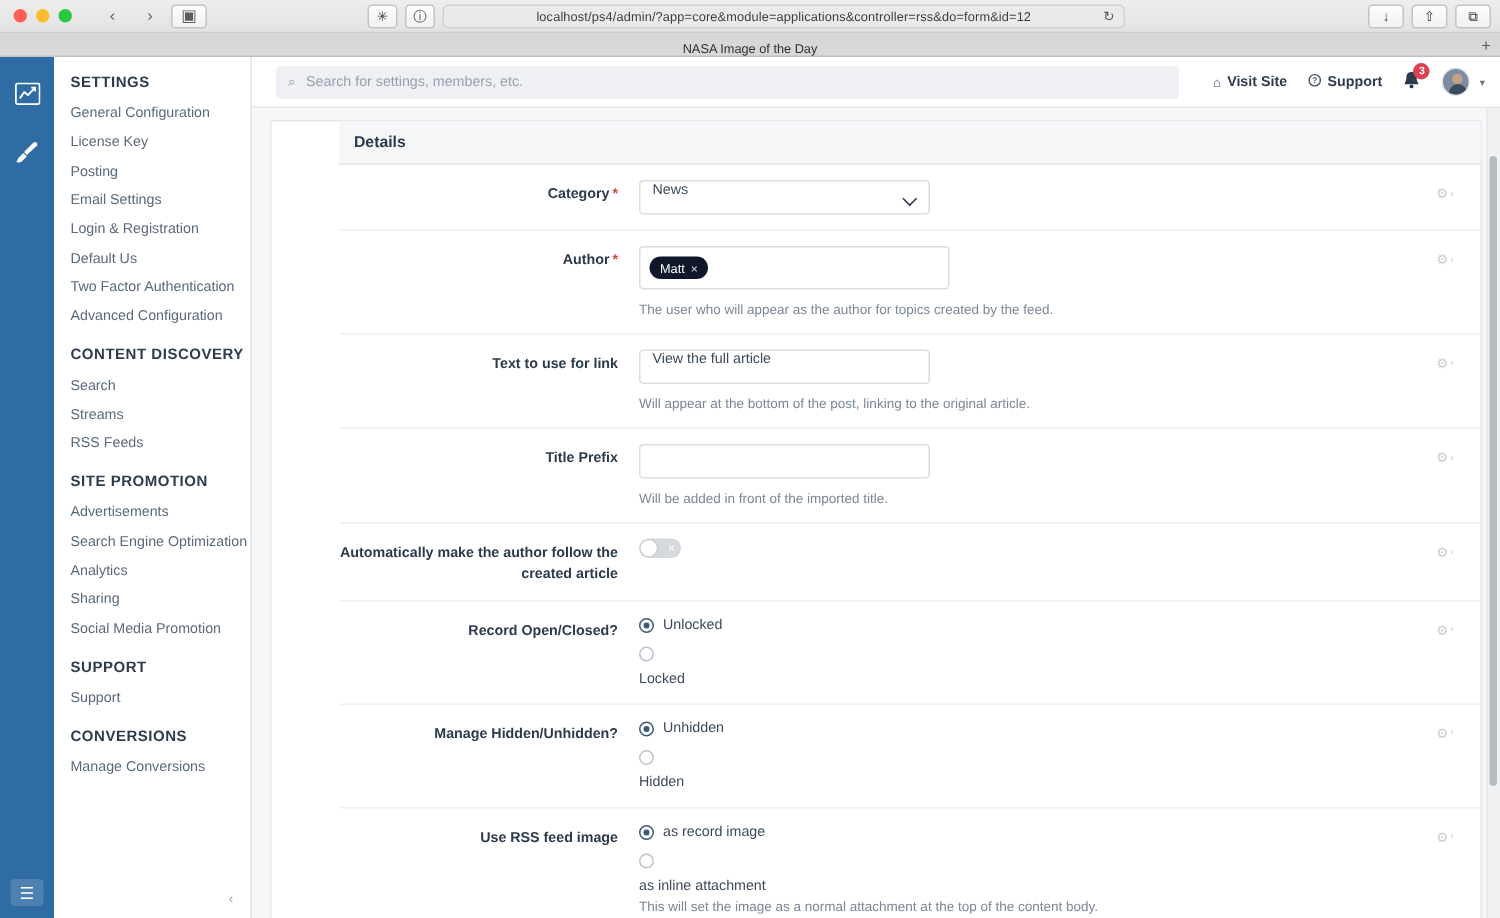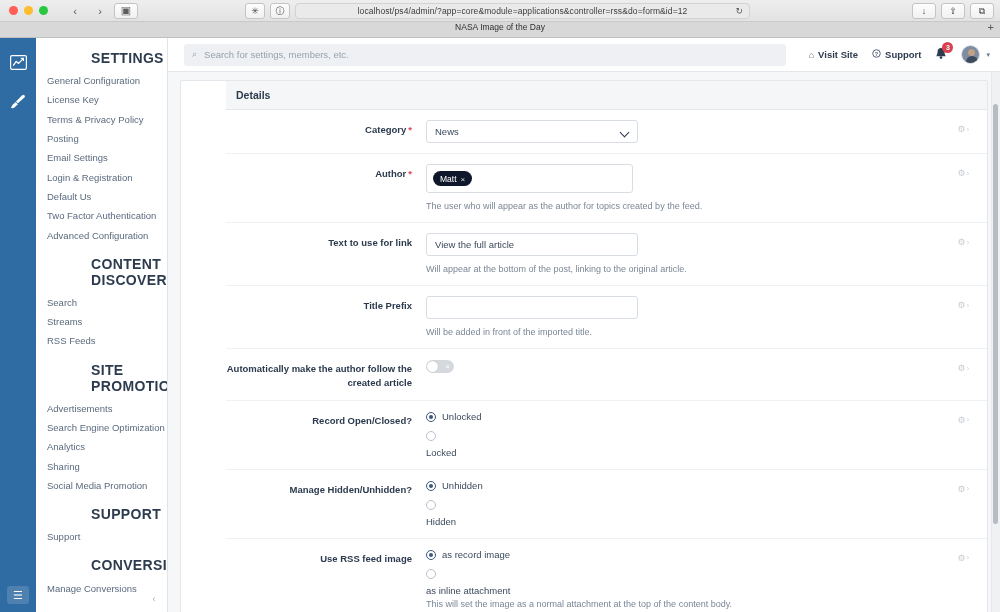--- a/index.html
+++ b/index.html
@@ -66,21 +66,21 @@
     border: 1px solid #c4c4c4; border-radius: 3px;
     display: flex; align-items: center; justify-content: center;
     font-size: 9px; color: #3a3a3a;
   }
 
   
   #tab-strip {
     width: 1000px; height: 16px;
     background: #d8d8d8;
     border-bottom: 1px solid #c0c0c0;
-    display: flex; align-items: flex-start; justify-content: center;
+    display: flex; align-items: flex-end; justify-content: center;
     position: relative;
   }
   #tab-title { font-size: 8.5px; color: #2f2f2f; }
   #new-tab { position: absolute; right: 6px; font-size: 11px; color: #5a5a5a; line-height: 1; }
 
   
   #app { display: flex; width: 1000px; height: 574px; }
 
   
   #rail {
@@ -102,22 +102,22 @@
   }
 
   
   #sidebar {
     width: 132px; background: #ffffff;
     border-right: 1px solid #e1e4e8;
     padding: 12px 0 0 0; flex: none;
     position: relative; overflow: hidden;
   }
   .nav-group-title {
-    font-size: 14px; font-weight: bold; color: #2d3b4e;
-    letter-spacing: .35px; padding: 0 0 6px 11px; margin-top: 10px; margin-left: 44px;
+    font-size: 10px; font-weight: bold; color: #2d3b4e;
+    letter-spacing: .35px; padding: 0 0 6px 11px; margin-top: 10px;
   }
   .nav-group-title:first-child { margin-top: 0; }
   .nav-item {
     font-size: 9.5px; color: #5a6a7d;
     padding: 4.2px 0 4.2px 11px; line-height: 1.15;
   }
   #sidebar-collapse {
     position: absolute; bottom: 6px; right: 6px;
     width: 14px; height: 14px; font-size: 9px; color: #9aa5b1;
     display: flex; align-items: center; justify-content: center;
@@ -200,26 +200,26 @@
     font-size: 9.5px; font-weight: bold; color: #2b3a4d; line-height: 1.45;
     padding-top: 3px;
   }
   .req { color: #d9414f; font-weight: bold; margin-left: 2px; }
   .fctrl { flex: 1; padding-right: 50px; max-width: 600px; }
   .help {
     font-size: 9px; color: #7b8797; margin-top: 7px; line-height: 1.35;
   }
 
   .sel, .txt {
-    width: 212px; height: 23px;
+    width: 194px; height: 23px;
     border: 1px solid #d8dde3; border-radius: 3px;
     background: #ffffff;
     font-size: 9.5px; color: #3b4a5c;
     padding: 0 8px;
-    display: flex; align-items: center;
+    display: flex; align-items: flex-start;
     position: relative;
     font-family: "Liberation Sans", sans-serif;
   }
   .sel::after {
     content: ""; position: absolute; right: 9px; top: 8px;
     width: 6px; height: 6px;
     border-right: 1.6px solid #2b3a4d; border-bottom: 1.6px solid #2b3a4d;
     transform: rotate(45deg);
   }
   .tokenbox {
@@ -337,21 +337,20 @@
     <div id="rail-bottom">
       <div id="rail-menu-btn">☰</div>
     </div>
   </div>
 
   <div id="sidebar">
     <div id="sidebar-nav">
         <div class="nav-group-title">SETTINGS</div>
         <div class="nav-item">General Configuration</div>
         <div class="nav-item">License Key</div>
-        <div class="nav-item">Terms &amp; Privacy Policy</div>
         <div class="nav-item">Posting</div>
         <div class="nav-item">Email Settings</div>
         <div class="nav-item">Login &amp; Registration</div>
         <div class="nav-item">Default Us</div>
         <div class="nav-item">Two Factor Authentication</div>
         <div class="nav-item">Advanced Configuration</div>
         <div class="nav-group-title">CONTENT DISCOVERY</div>
         <div class="nav-item">Search</div>
         <div class="nav-item">Streams</div>
         <div class="nav-item">RSS Feeds</div>

